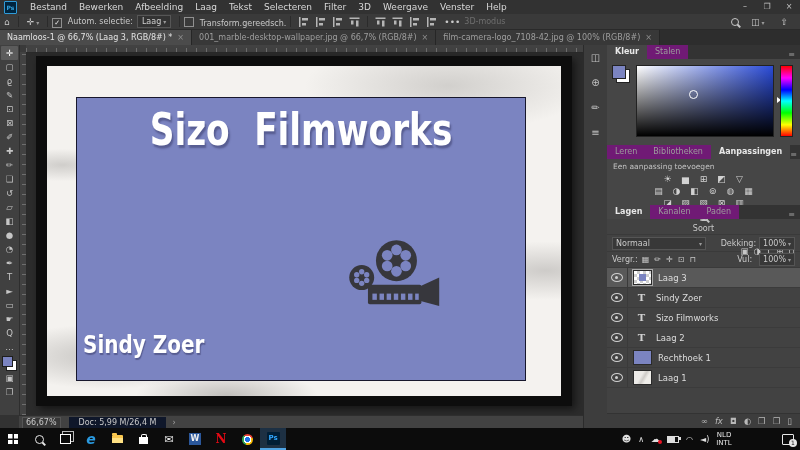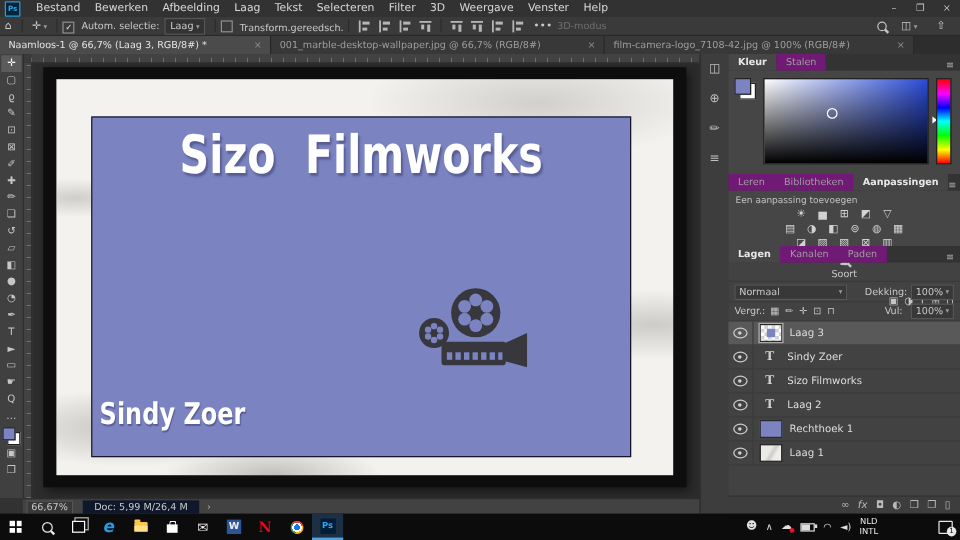--- a/index.html
+++ b/index.html
@@ -29,21 +29,21 @@
   .dis{transform:rotate(90deg);}
   .dim{color:#6e6e6e;}
   #ob-right{margin-left:auto;display:flex;align-items:center;gap:8px;padding-right:8px;}
   .mag{position:relative;width:6px;height:6px;border:1.5px solid #c5c5c5;border-radius:50%;display:inline-block;}
   .mag::after{content:'';position:absolute;width:4px;height:1.5px;background:#c5c5c5;
     transform:rotate(45deg);right:-3px;bottom:-1.5px;}
   
   #tabbar{position:absolute;top:30px;left:0;right:0;height:15px;background:#2d2d2d;display:flex;
     align-items:flex-end;font-size:8px;z-index:28;}
   .doc-tab{height:15px;line-height:15px;padding:0 7px;background:#383838;color:#9e9e9e;
-    border-right:1px solid #262626;white-space:nowrap;display:flex;align-items:center;gap:34px;}
+    border-right:1px solid #262626;white-space:nowrap;display:flex;align-items:center;}
   .doc-tab.active{background:#4b4b4b;color:#e4e4e4;}
   .doc-tab .close{margin-left:5px;color:#8f8f8f;font-size:8px;}
   
   #toolbar{position:absolute;left:0;top:45px;bottom:35px;width:19px;background:#404040;
     border-right:1px solid #2e2e2e;display:flex;flex-direction:column;align-items:center;padding-top:1px;z-index:20;}
   .tool{width:17px;height:14px;display:flex;align-items:center;justify-content:center;
     font-size:8.5px;color:#c6c6c6;border-radius:1px;}
   .tool.sel{background:#5b5b5b;color:#fff;}
   #fgbg{position:relative;width:15px;height:15px;margin-top:2px;}
   #fg-swatch{position:absolute;left:0;top:0;width:9px;height:9px;border:1px solid #1e1e1e;z-index:2;}

